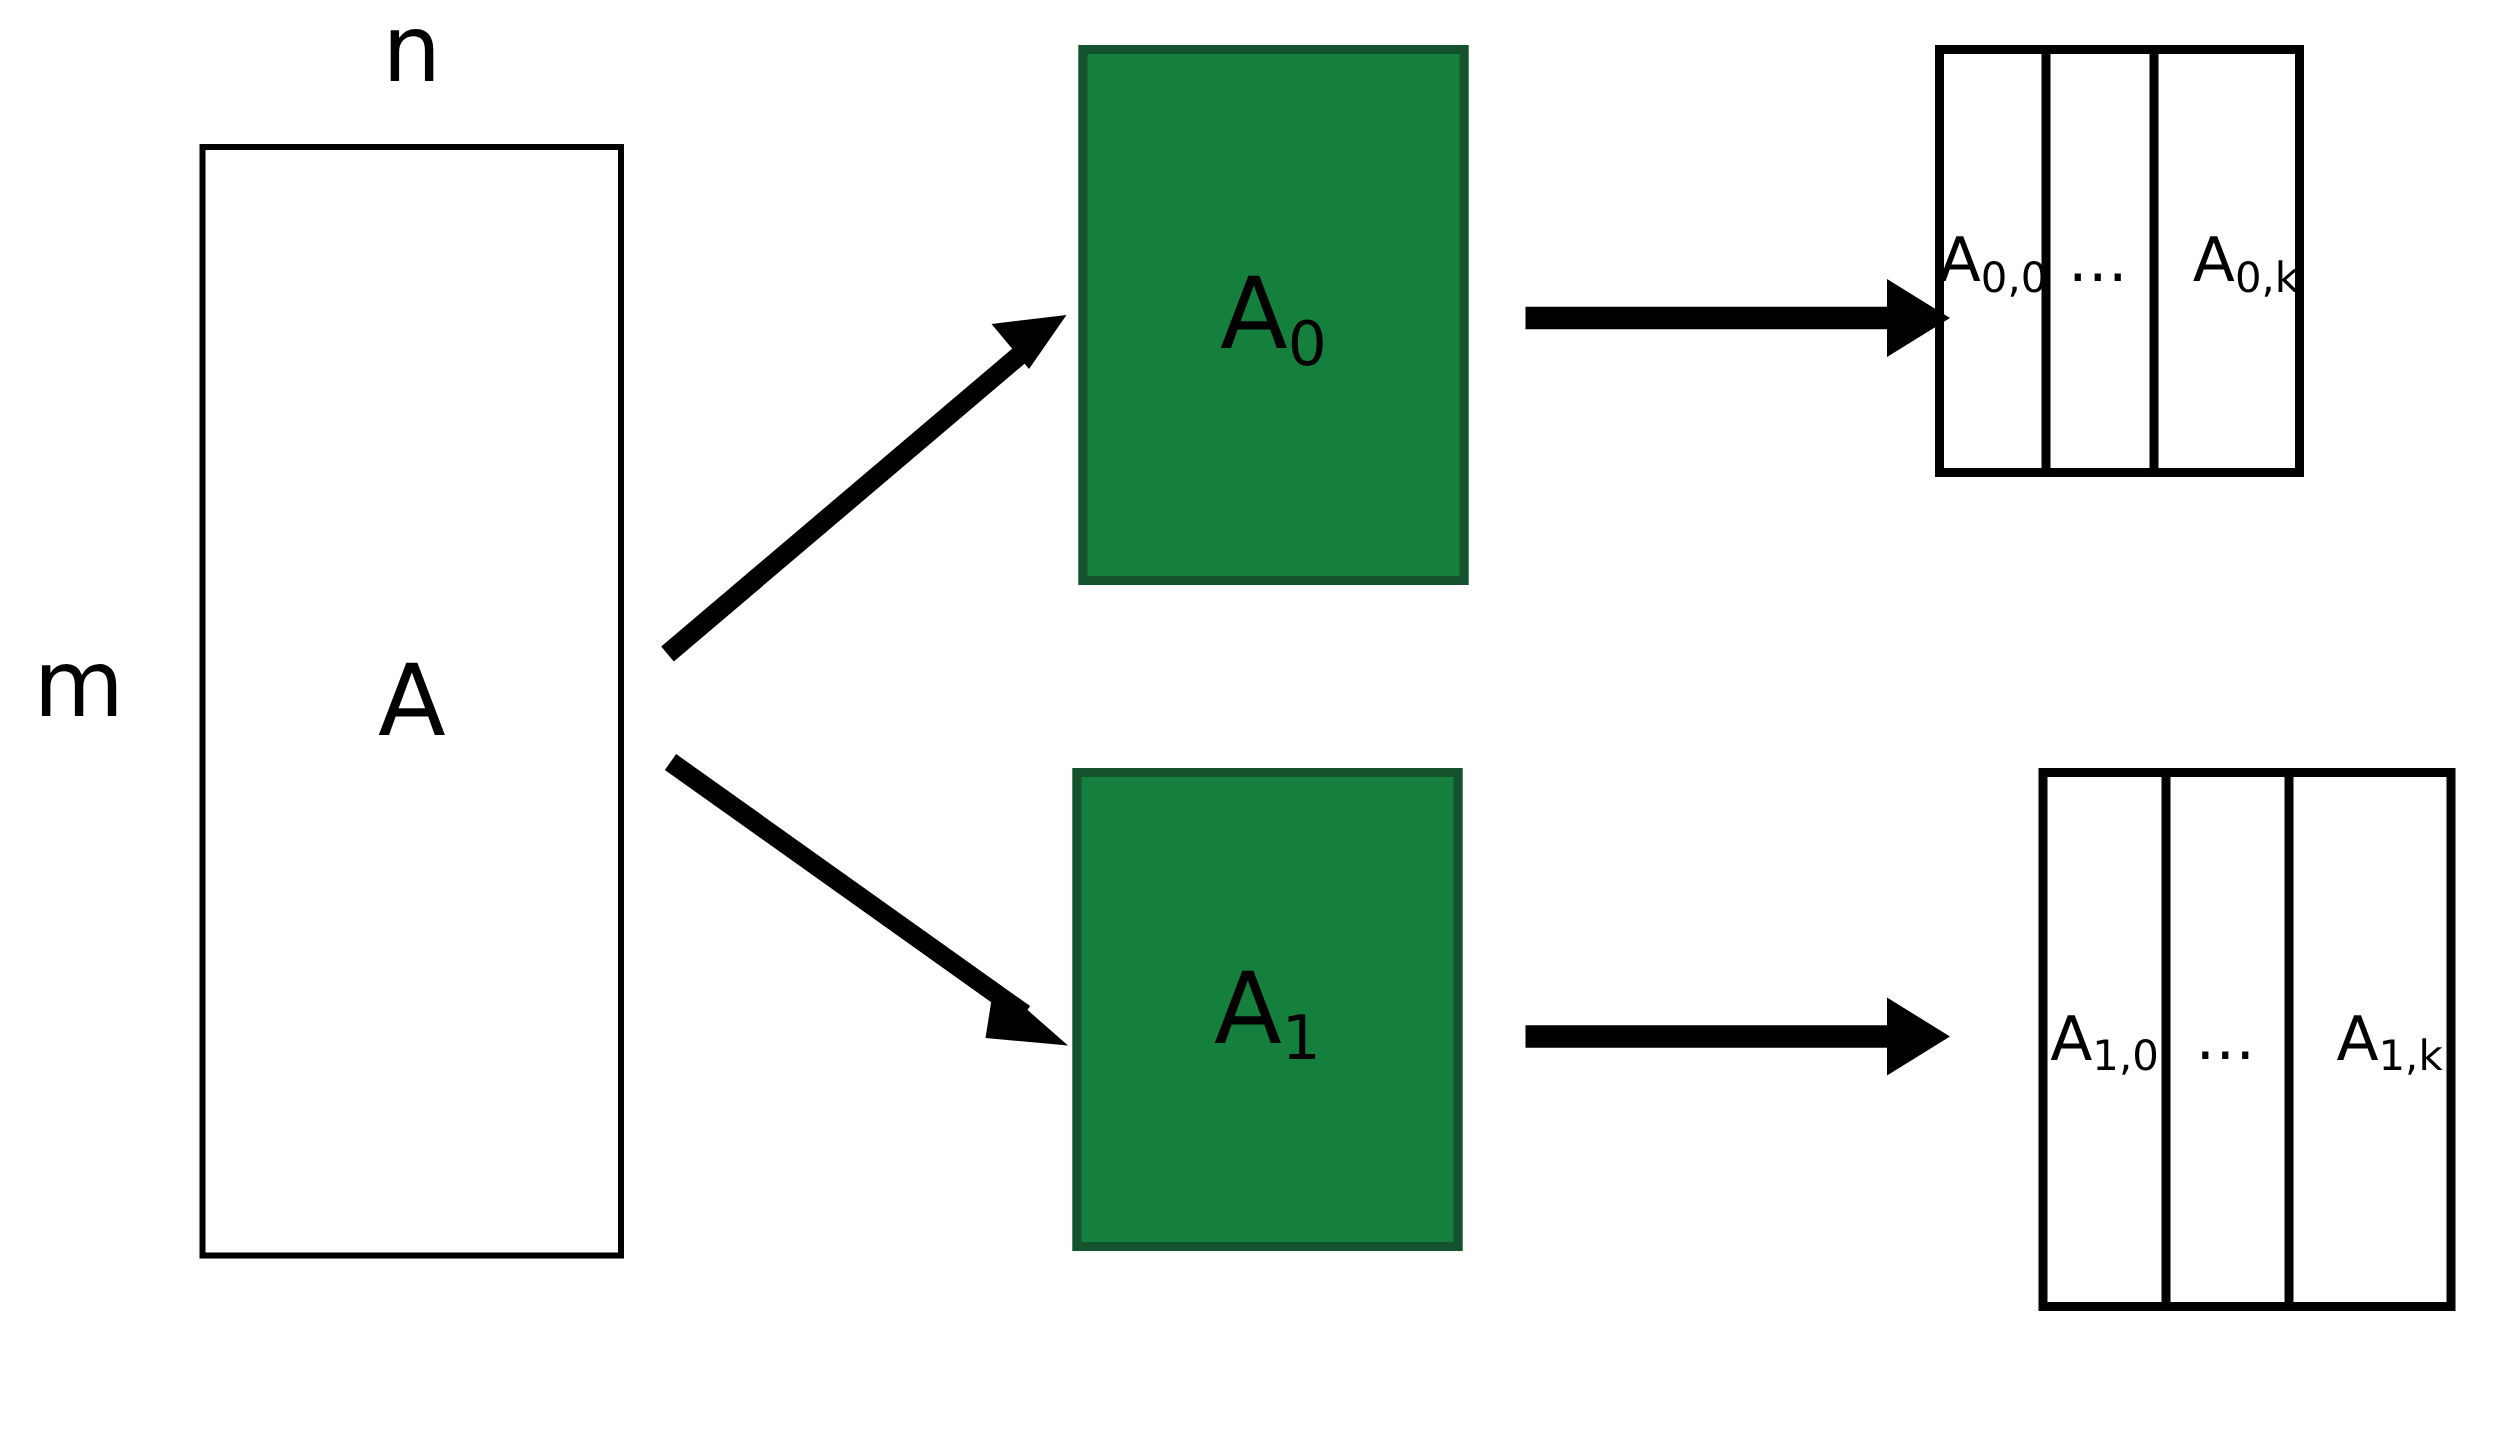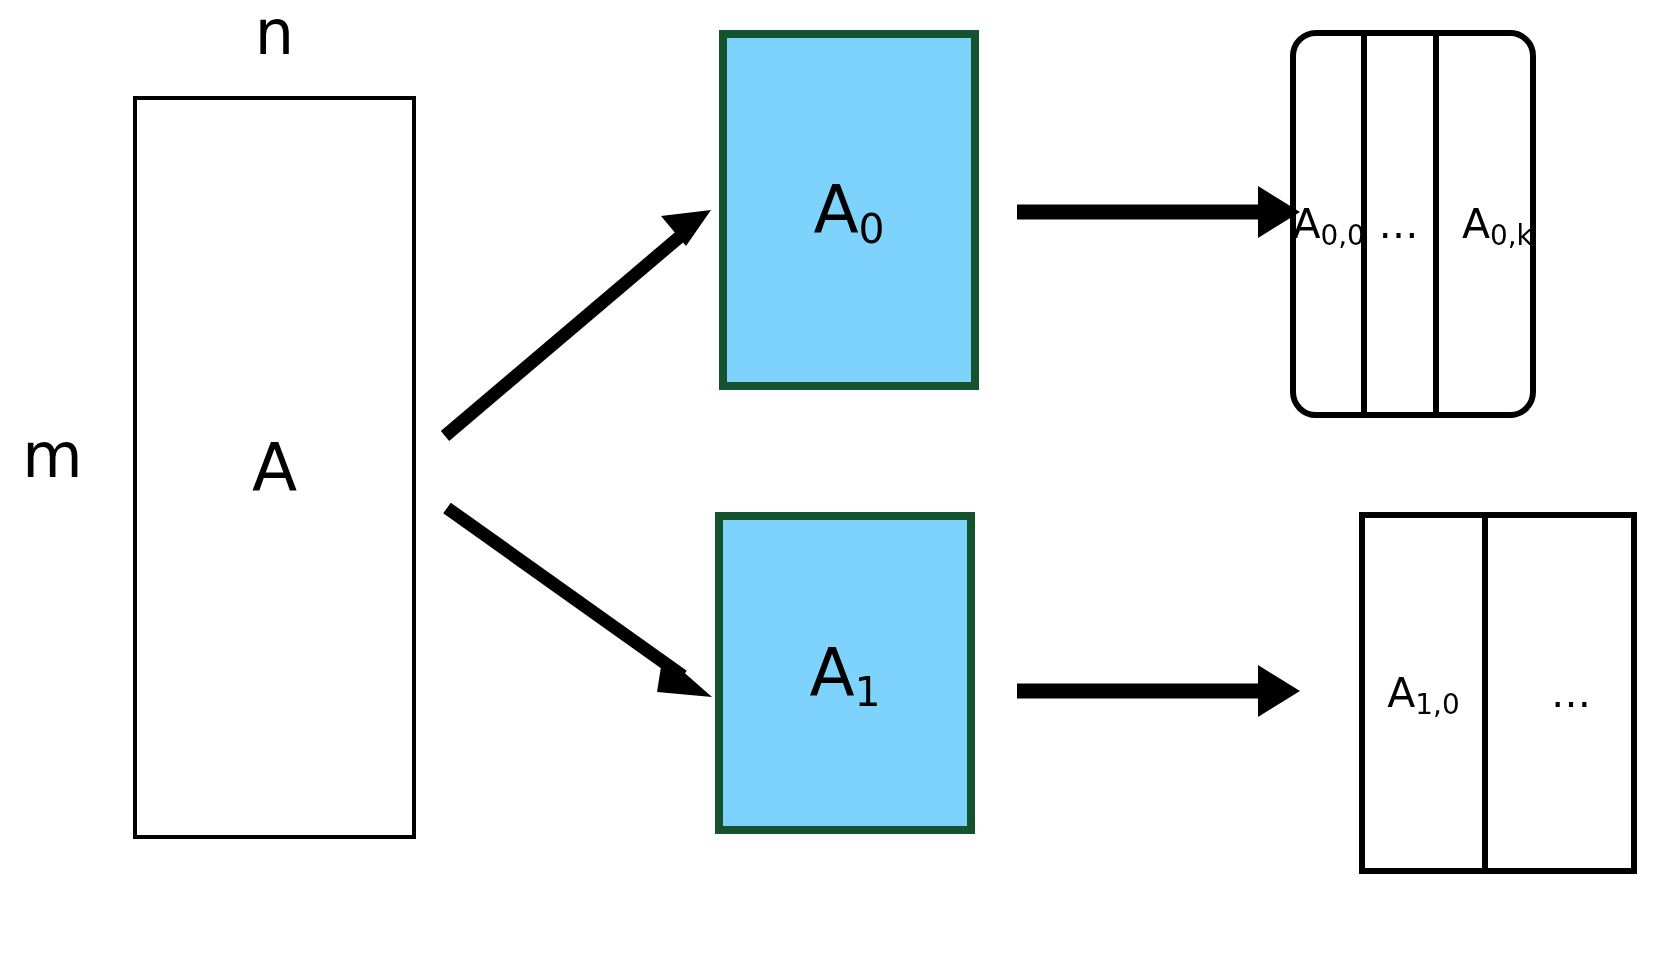--- a/index.html
+++ b/index.html
@@ -49,22 +49,22 @@
     transform: translateY(-50%);
     text-align: center;
     font-size: 66px;
     line-height: 1;
   }
 
   
   .sub-box {
     position: absolute;
     box-sizing: border-box;
-    border: 8px solid #14532d;
-    background: #7dd3fc;
+    border: 6px solid #14532d;
+    background: #15803d;
   }
   #box-a0 { left: 719px; top: 30px;  width: 260px; height: 360px; }
   #box-a1 { left: 715px; top: 512px; width: 260px; height: 322px; }
   .sub-box .box-label {
     position: absolute;
     left: 0; right: 0;
     top: 50%;
     transform: translateY(-50%);
     text-align: center;
     font-size: 66px;
@@ -79,21 +79,21 @@
   }
 
   
   .col-block {
     position: absolute;
     box-sizing: border-box;
     display: flex;
     border: 6px solid #000;
     background: #ffffff;
   }
-  #cols-top    { left: 1290px; top: 30px;  width: 246px; height: 388px; border-radius: 26px; }
+  #cols-top    { left: 1290px; top: 30px;  width: 246px; height: 288px; }
   #cols-bottom { left: 1359px; top: 512px; width: 278px; height: 362px; }
   .col-cell {
     box-sizing: border-box;
     flex: 1 1 0;
     position: relative;
     border-right: 6px solid #000;
   }
   .col-cell:last-child { border-right: none; margin-left: 26px; }
   .col-cell .cell-label {
     position: absolute;
@@ -156,20 +156,23 @@
     </div>
   </div>
 
   <div class="col-block" id="cols-bottom">
     <div class="col-cell">
       <div class="cell-label"><span>A</span><span class="sub">1,0</span></div>
     </div>
     <div class="col-cell ellipsis">
       <div class="cell-label">…</div>
     </div>
+    <div class="col-cell">
+      <div class="cell-label"><span>A</span><span class="sub">1,k</span></div>
+    </div>
   </div>
 
   <svg id="arrows" viewBox="0 0 1679 957">
 
     <g>
       <line x1="445" y1="436" x2="683" y2="234" stroke="#000" stroke-width="13" stroke-linecap="butt"></line>
       <polygon points="711,210 661,216 686,246" fill="#000"></polygon>
     </g>
 
     <g>

